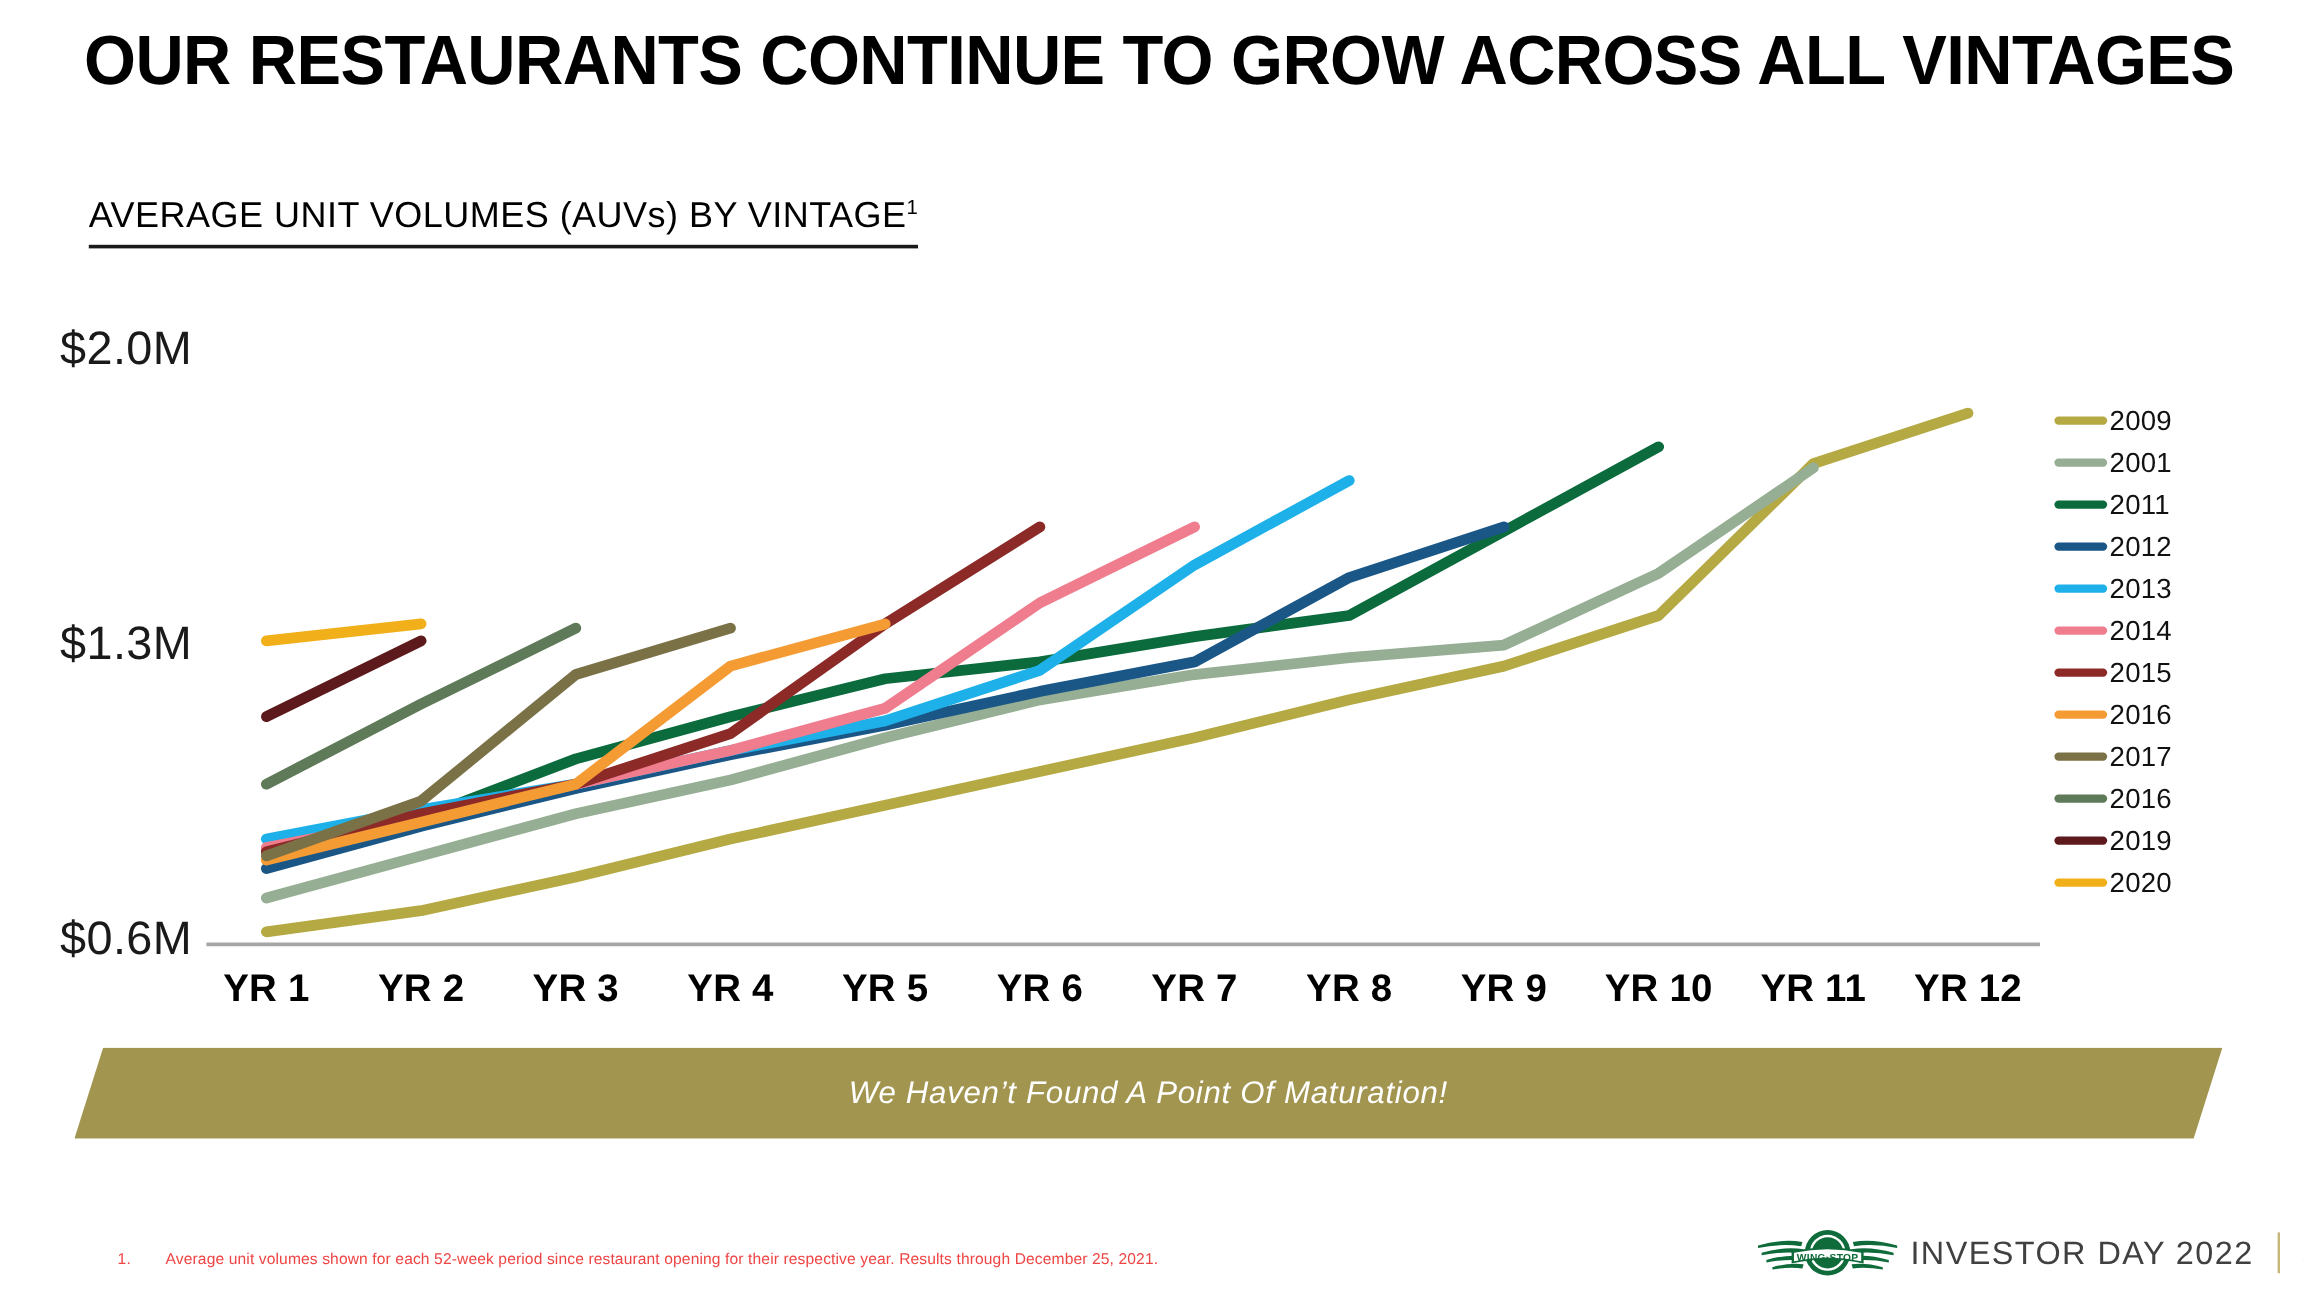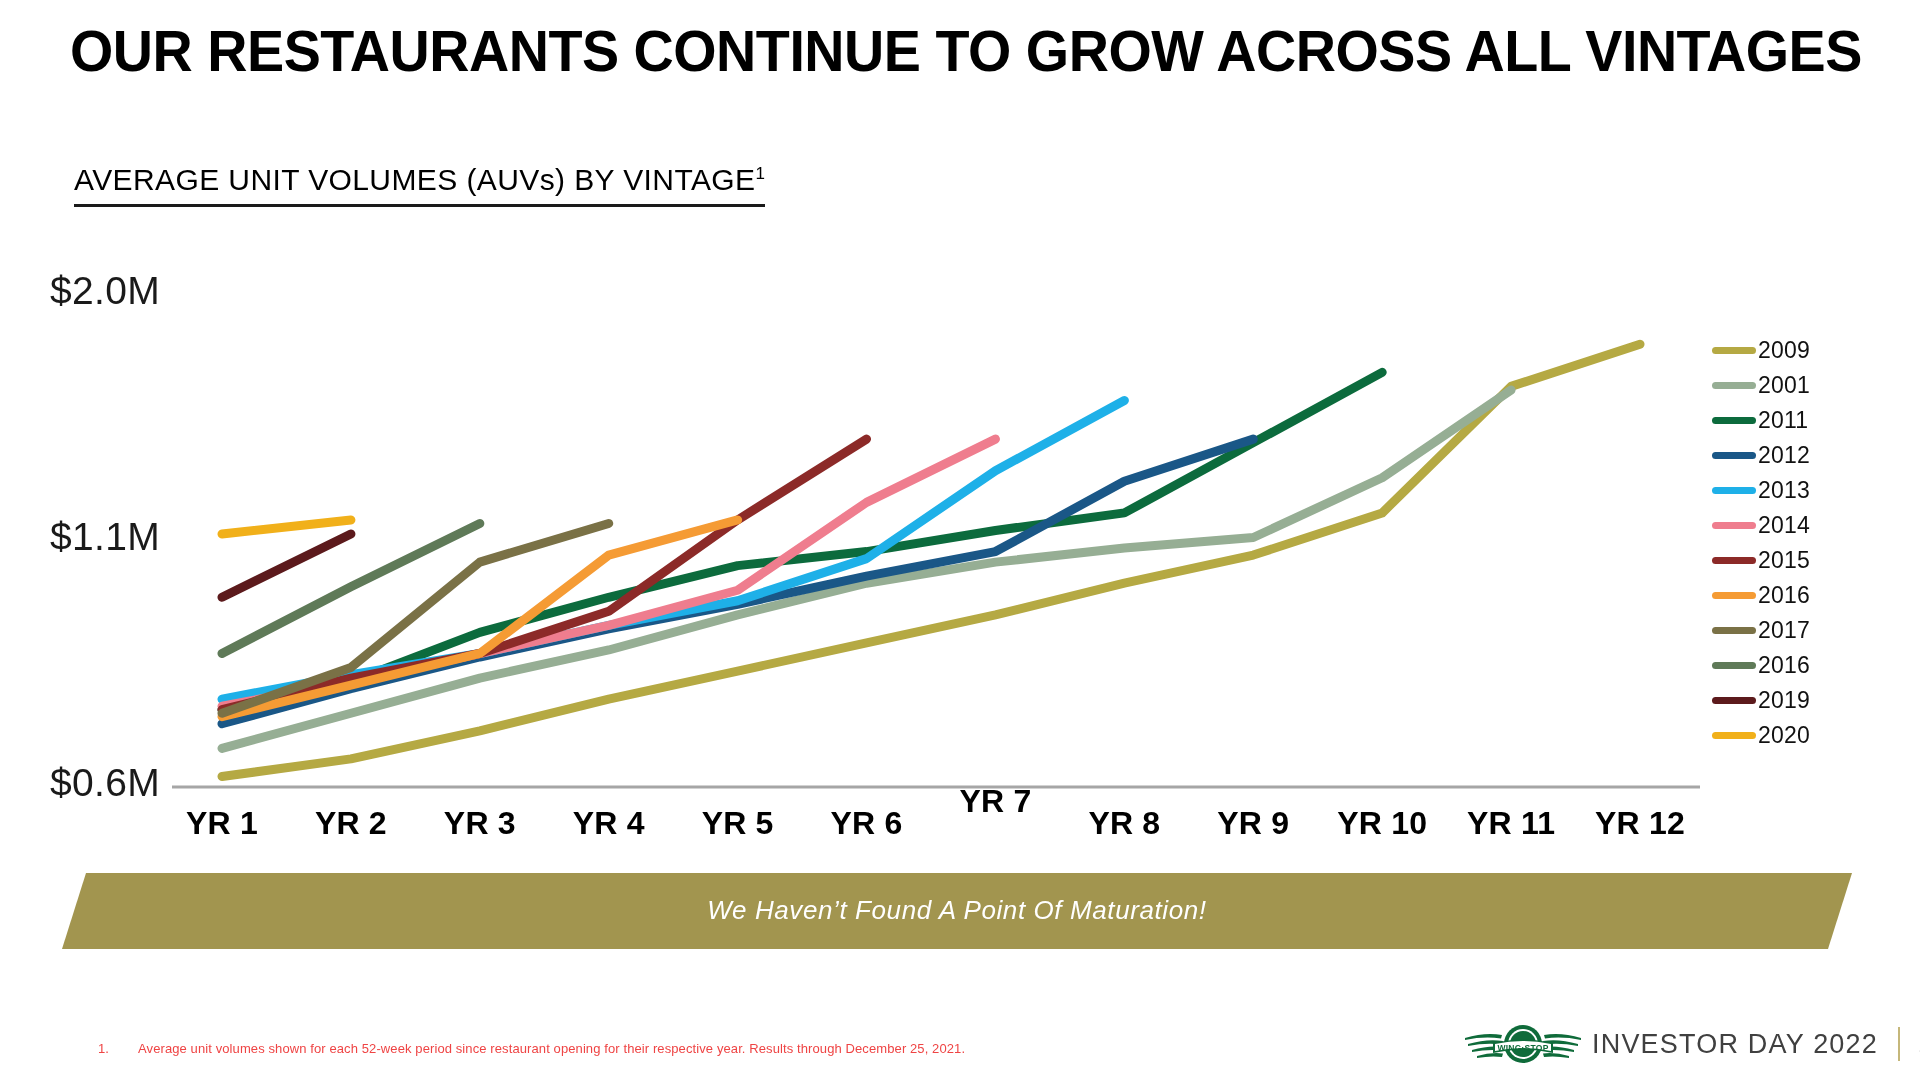--- a/index.html
+++ b/index.html
@@ -208,31 +208,31 @@
         <polyline points="222,709.7142857142857 350.9090909090909,678.0857142857143 479.8181818181818,653.4857142857143 608.7272727272727,611.3142857142857 737.6363636363636,519.9428571428571 866.5454545454545,439.11428571428564" fill="none" stroke="#8c2a28" stroke-width="9" stroke-linecap="round" stroke-linejoin="round"></polyline>
         <polyline points="222,716.7428571428571 350.9090909090909,685.1142857142856 479.8181818181818,653.4857142857143 608.7272727272727,555.0857142857143 737.6363636363636,519.9428571428571" fill="none" stroke="#f59b34" stroke-width="9" stroke-linecap="round" stroke-linejoin="round"></polyline>
         <polyline points="222,713.2285714285714 350.9090909090909,667.5428571428571 479.8181818181818,562.1142857142856 608.7272727272727,523.4571428571428" fill="none" stroke="#7a7146" stroke-width="9" stroke-linecap="round" stroke-linejoin="round"></polyline>
         <polyline points="222,653.4857142857143 350.9090909090909,586.7142857142858 479.8181818181818,523.4571428571428" fill="none" stroke="#5f7a58" stroke-width="9" stroke-linecap="round" stroke-linejoin="round"></polyline>
         <polyline points="222,597.2571428571428 350.9090909090909,534" fill="none" stroke="#5c1a1c" stroke-width="9" stroke-linecap="round" stroke-linejoin="round"></polyline>
         <polyline points="222,534 350.9090909090909,519.9428571428571" fill="none" stroke="#f1b01a" stroke-width="9" stroke-linecap="round" stroke-linejoin="round"></polyline>
       </g>
   </svg>
   <div id="ytick-layer">
       <div class="ytick" style="left: 40px; width: 120px; top: 269px;">$2.0M</div>
-      <div class="ytick" style="left: 40px; width: 120px; top: 515px;">$1.1M</div>
+      <div class="ytick" style="left: 40px; width: 120px; top: 515px;">$1.3M</div>
       <div class="ytick" style="left: 40px; width: 120px; top: 761px;">$0.6M</div>
     </div>
   <div id="xtick-layer">
       <div class="xtick" style="left: 222px; top: 805px;">YR 1</div>
       <div class="xtick" style="left: 350.909px; top: 805px;">YR 2</div>
       <div class="xtick" style="left: 479.818px; top: 805px;">YR 3</div>
       <div class="xtick" style="left: 608.727px; top: 805px;">YR 4</div>
       <div class="xtick" style="left: 737.636px; top: 805px;">YR 5</div>
       <div class="xtick" style="left: 866.545px; top: 805px;">YR 6</div>
-      <div class="xtick" style="left: 995.455px; top: 783px; text-align: right;">YR 7</div>
+      <div class="xtick" style="left: 995.455px; top: 805px; text-align: right;">YR 7</div>
       <div class="xtick" style="left: 1124.36px; top: 805px;">YR 8</div>
       <div class="xtick" style="left: 1253.27px; top: 805px;">YR 9</div>
       <div class="xtick" style="left: 1382.18px; top: 805px;">YR 10</div>
       <div class="xtick" style="left: 1511.09px; top: 805px;">YR 11</div>
       <div class="xtick" style="left: 1640px; top: 805px; text-align: right;">YR 12</div>
     </div>
 </div>
 
 <div id="legend">
     <div class="legend-row">

